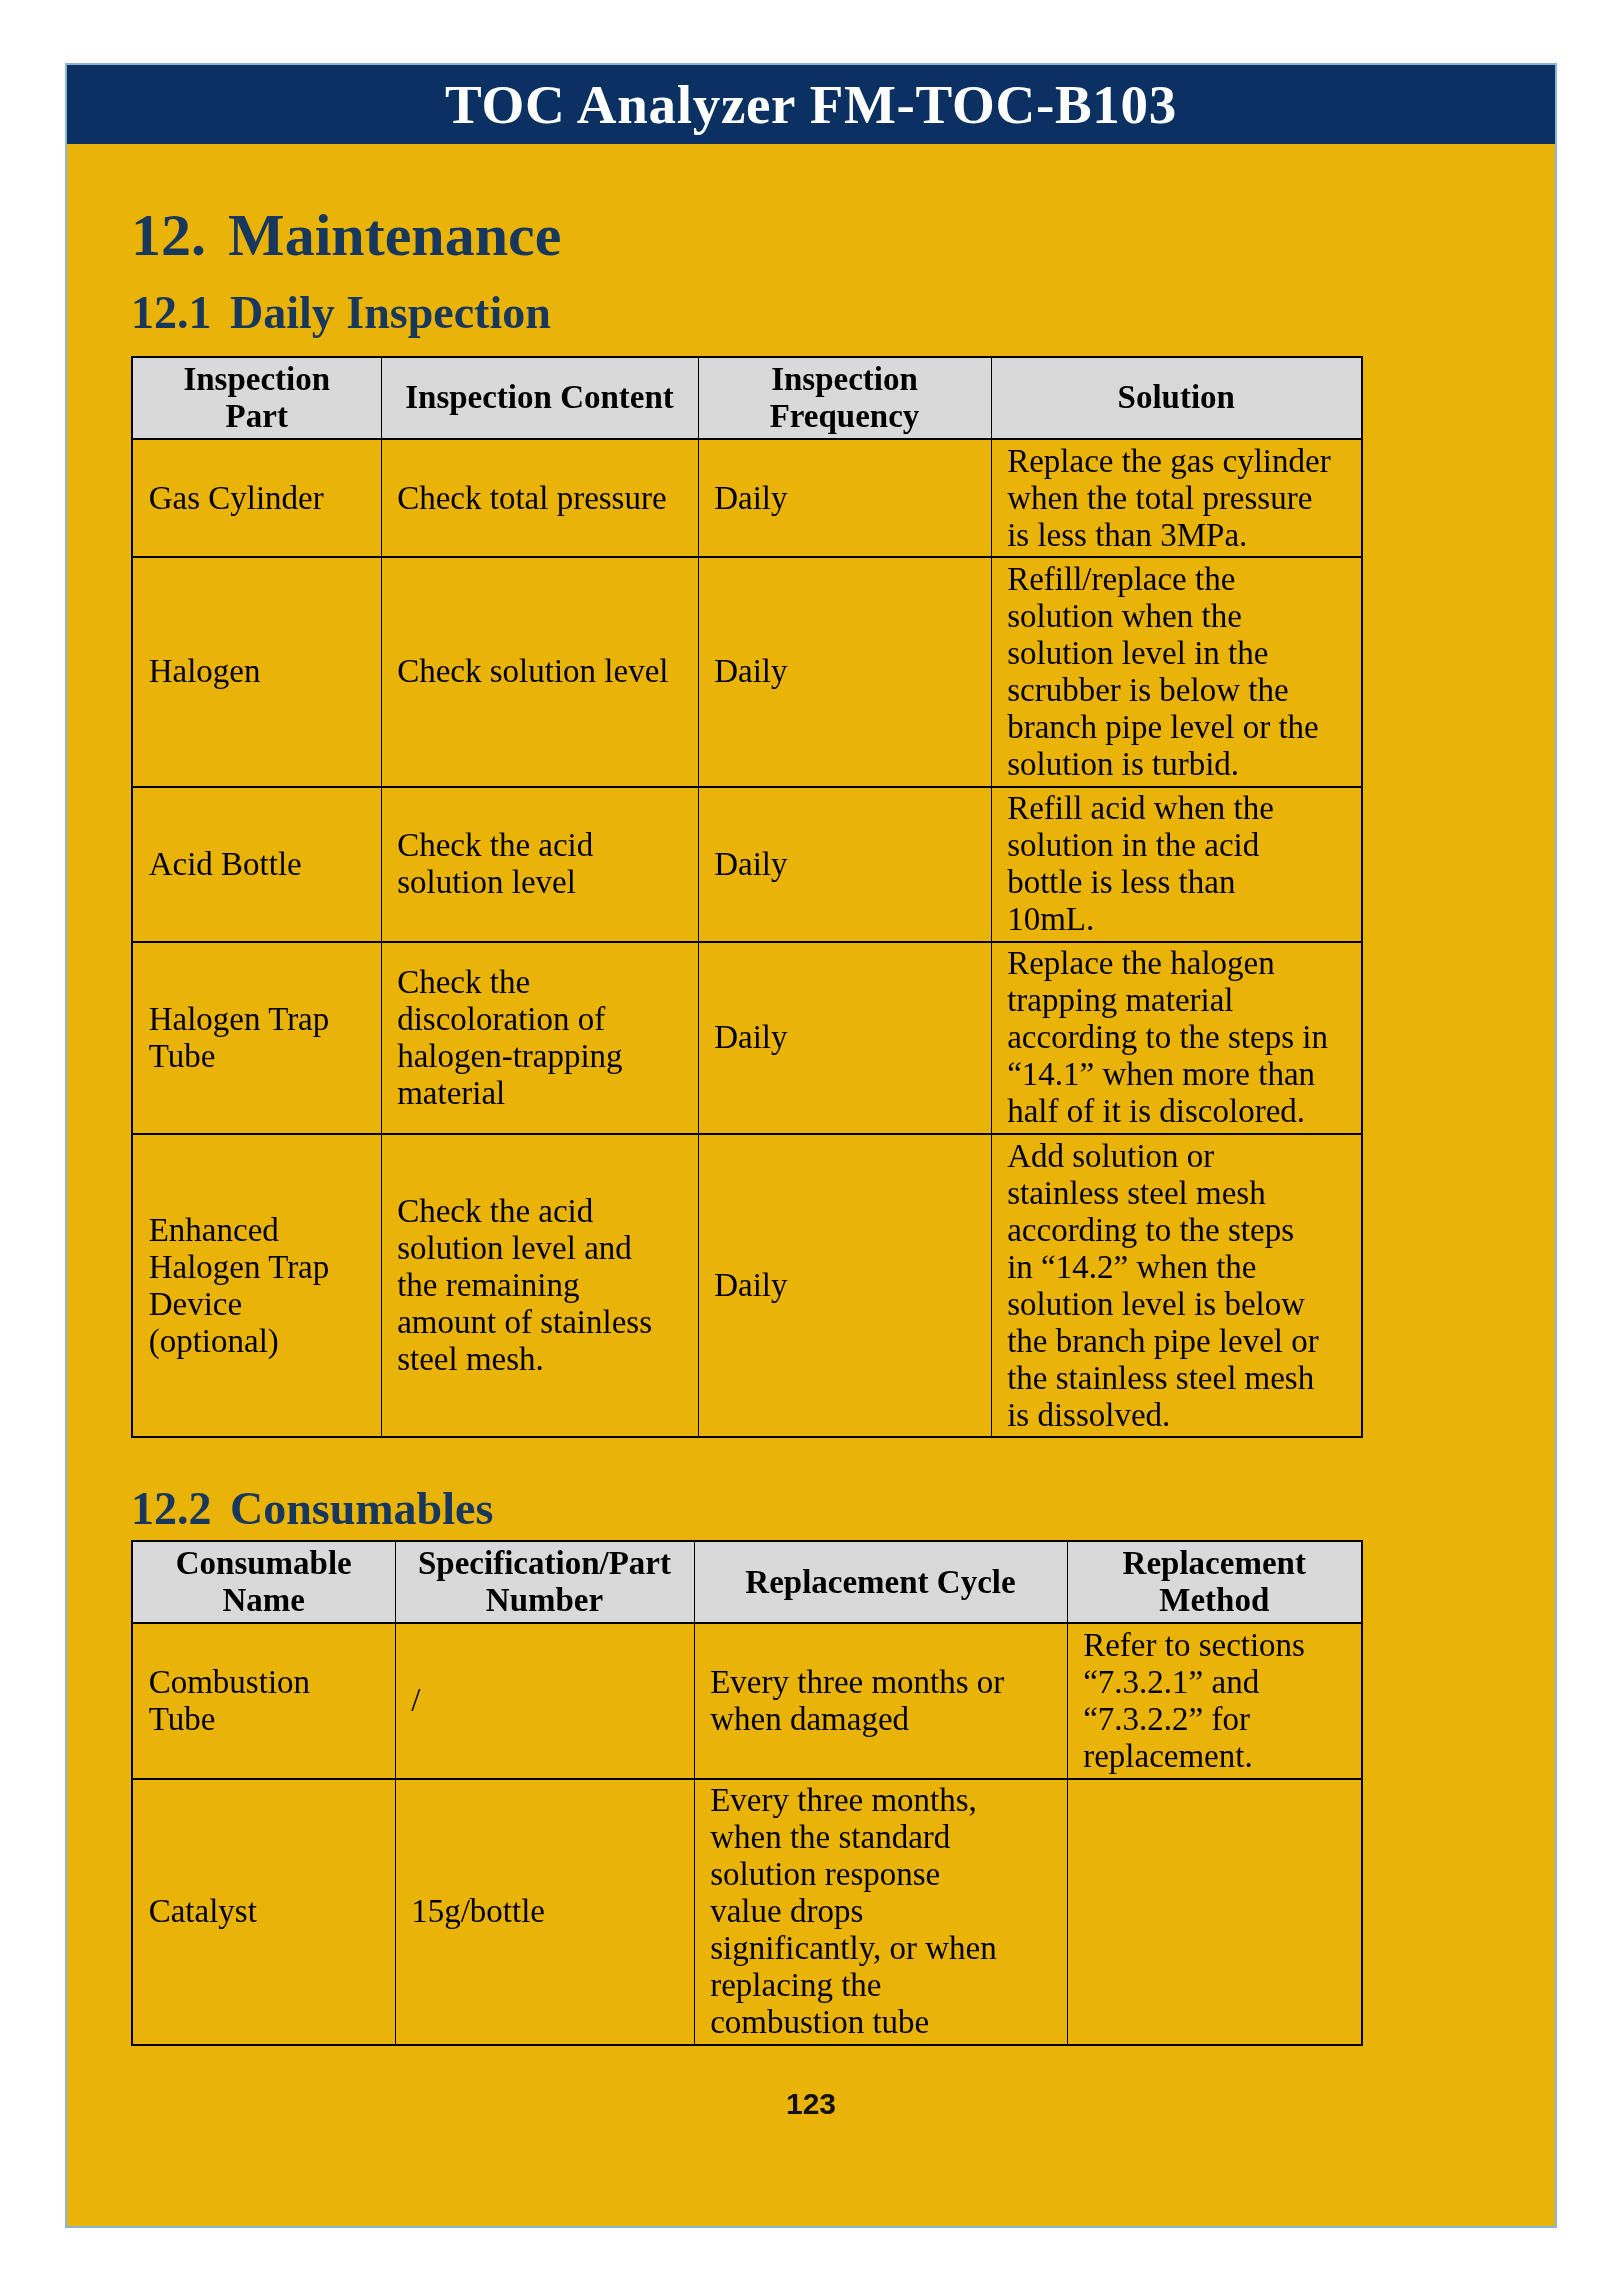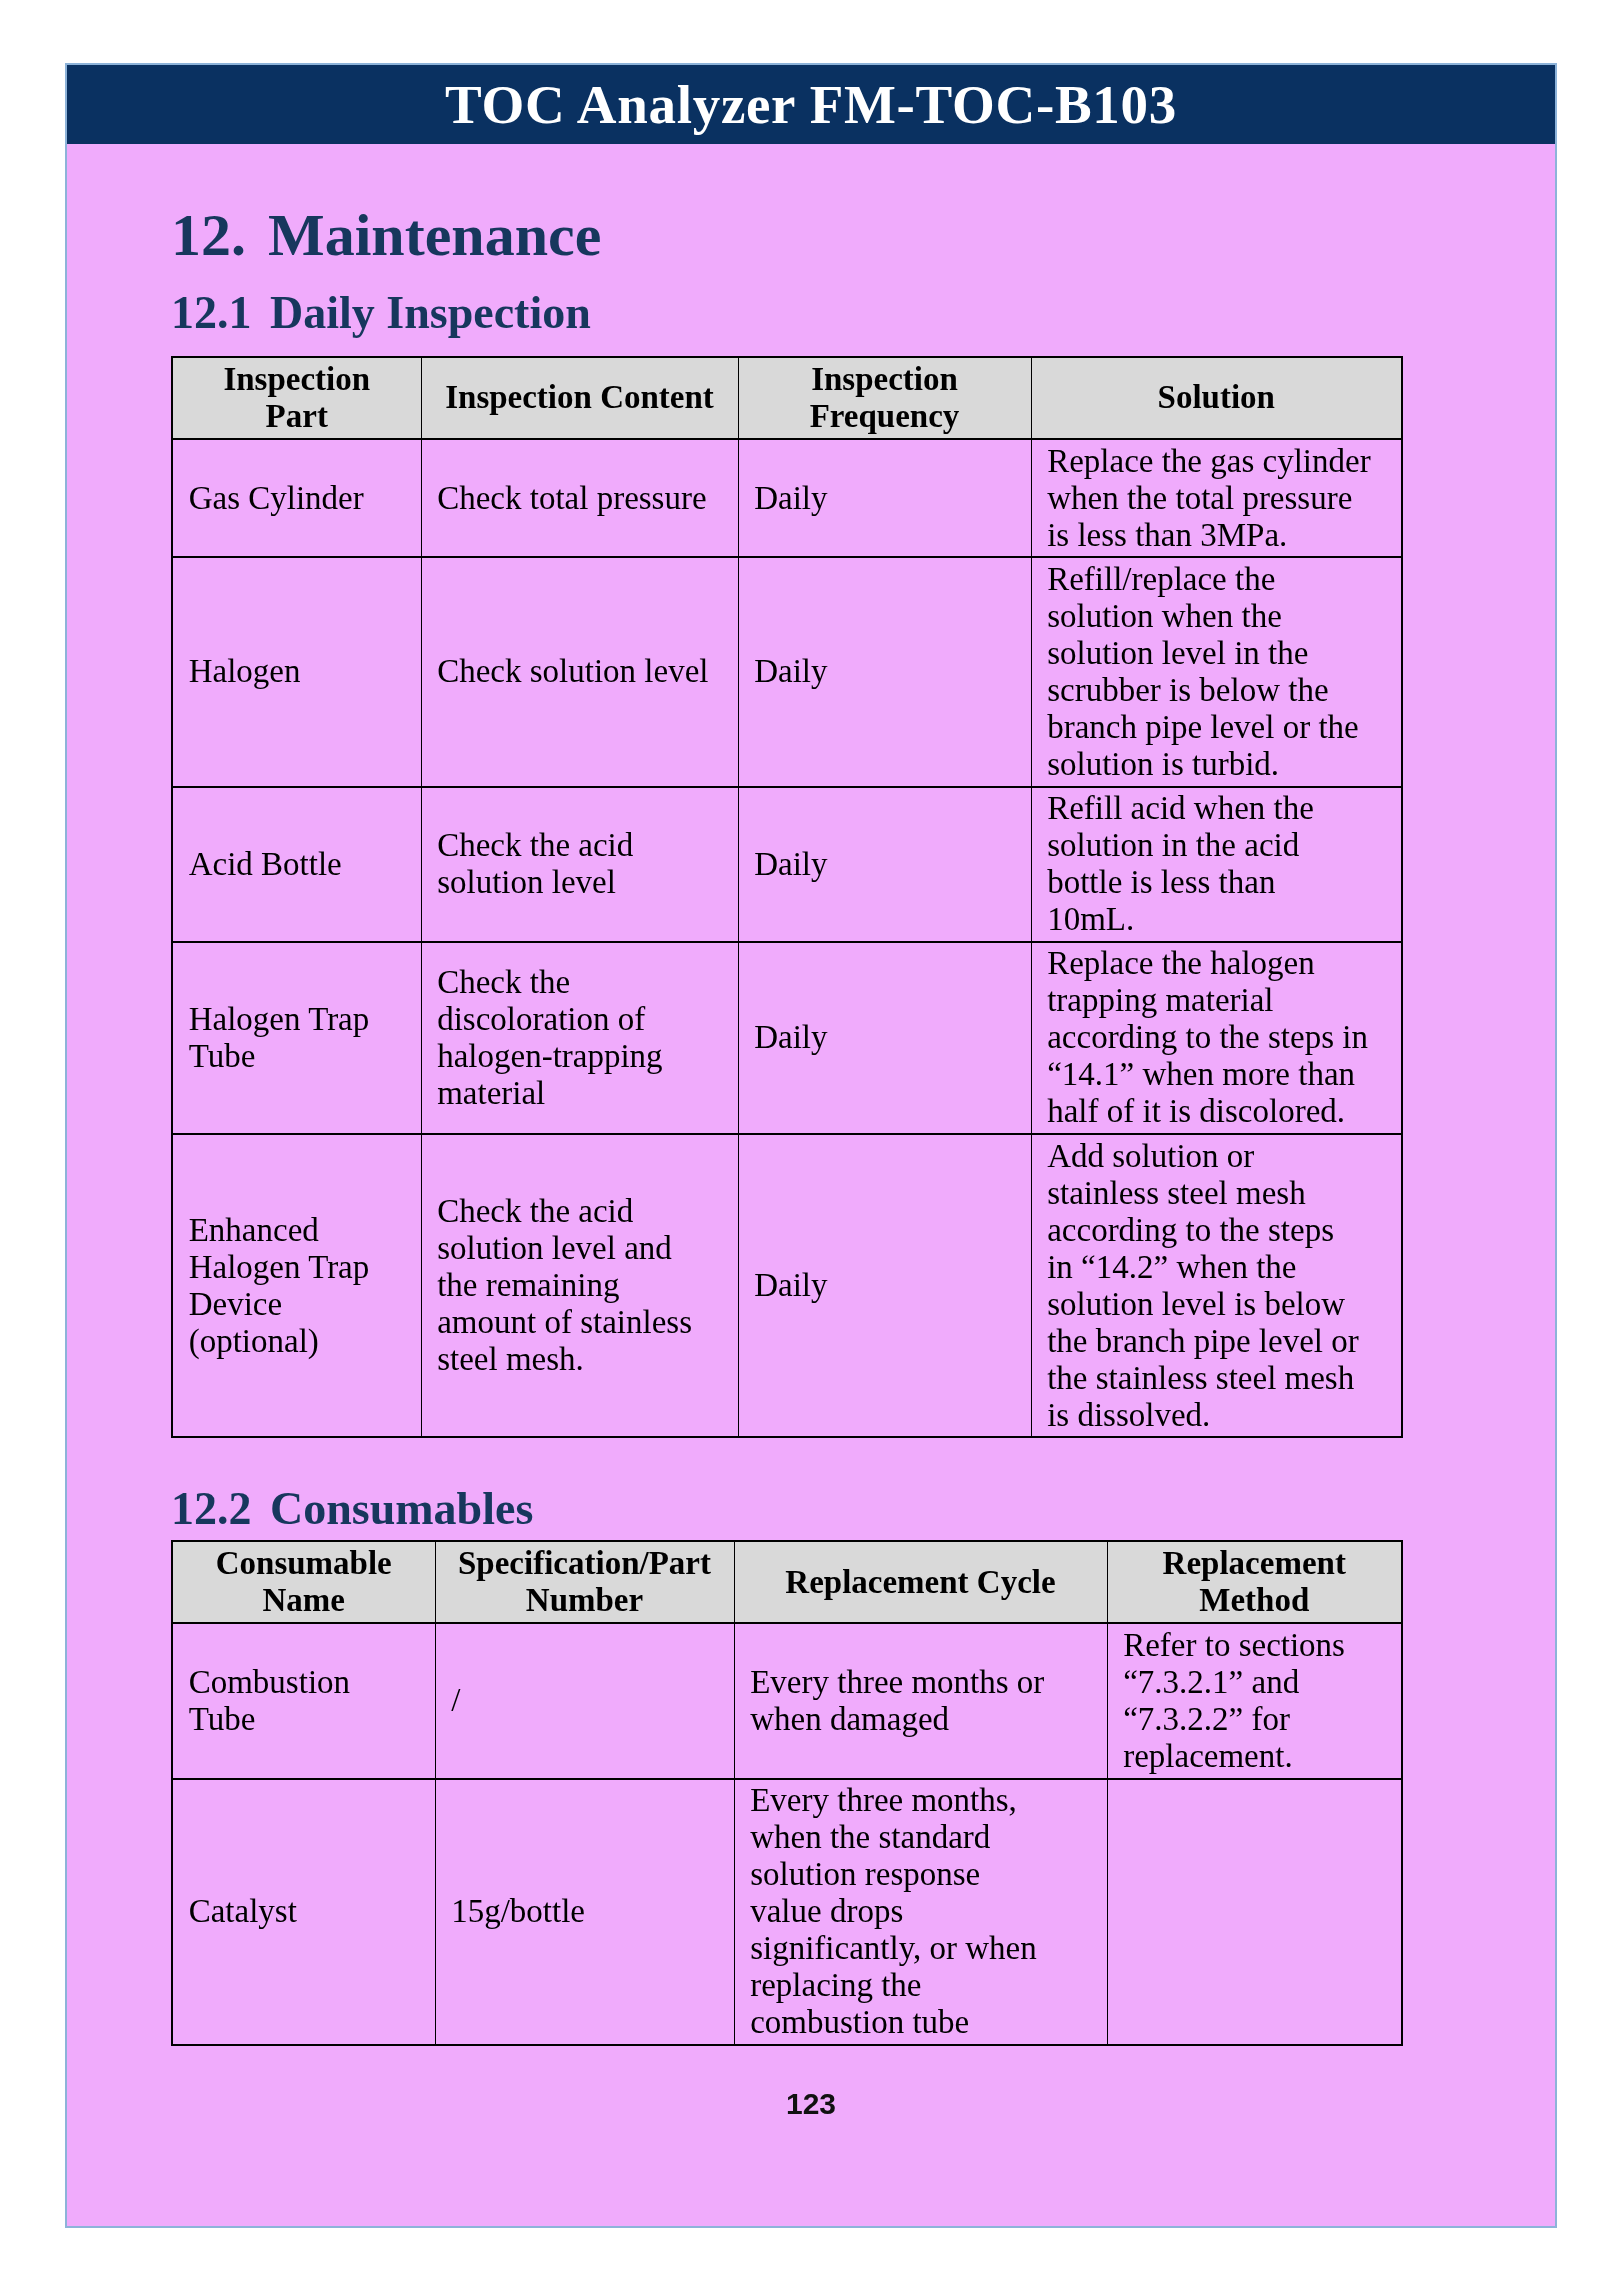--- a/index.html
+++ b/index.html
@@ -2,29 +2,29 @@
 <html style="font-size:10.5px"><head>
 <meta charset="utf-8">
 <style>
   html,body{margin:0;padding:0;}
   body{
     width:1623px;height:2295px;position:relative;background:#ffffff;
     font-family:"Liberation Serif","DejaVu Serif",serif;color:#000;
   }
   .sheet{
     position:absolute;left:65px;top:63px;width:1492px;height:2165px;
-    border:2.6px solid #8db3d9;box-sizing:border-box;background:#f0abfc;
+    border:2.6px solid #8db3d9;box-sizing:border-box;background:#eab308;
   }
   .titlebar{
     height:79px;background:#0a3161;display:flex;align-items:center;justify-content:center;
   }
   .titlebar .doc-title{
     color:#ffffff;font-weight:bold;font-size:55px;letter-spacing:0.7px;
   }
-  .content{padding:0 104px;}
+  .content{padding:0 64px;}
   h1.sec{
     margin:58px 0 0 0;font-size:60px;line-height:1.1;color:#17375d;font-weight:bold;
   }
   h1.sec .num{display:inline-block;width:97px;}
   h2.sec{
     margin:20px 0 0 0;font-size:46px;line-height:1.1;color:#17375d;font-weight:bold;
   }
   h2.sec.second{margin-top:46px;}
   h2.sec .num{display:inline-block;width:99px;}
   table.doc{

